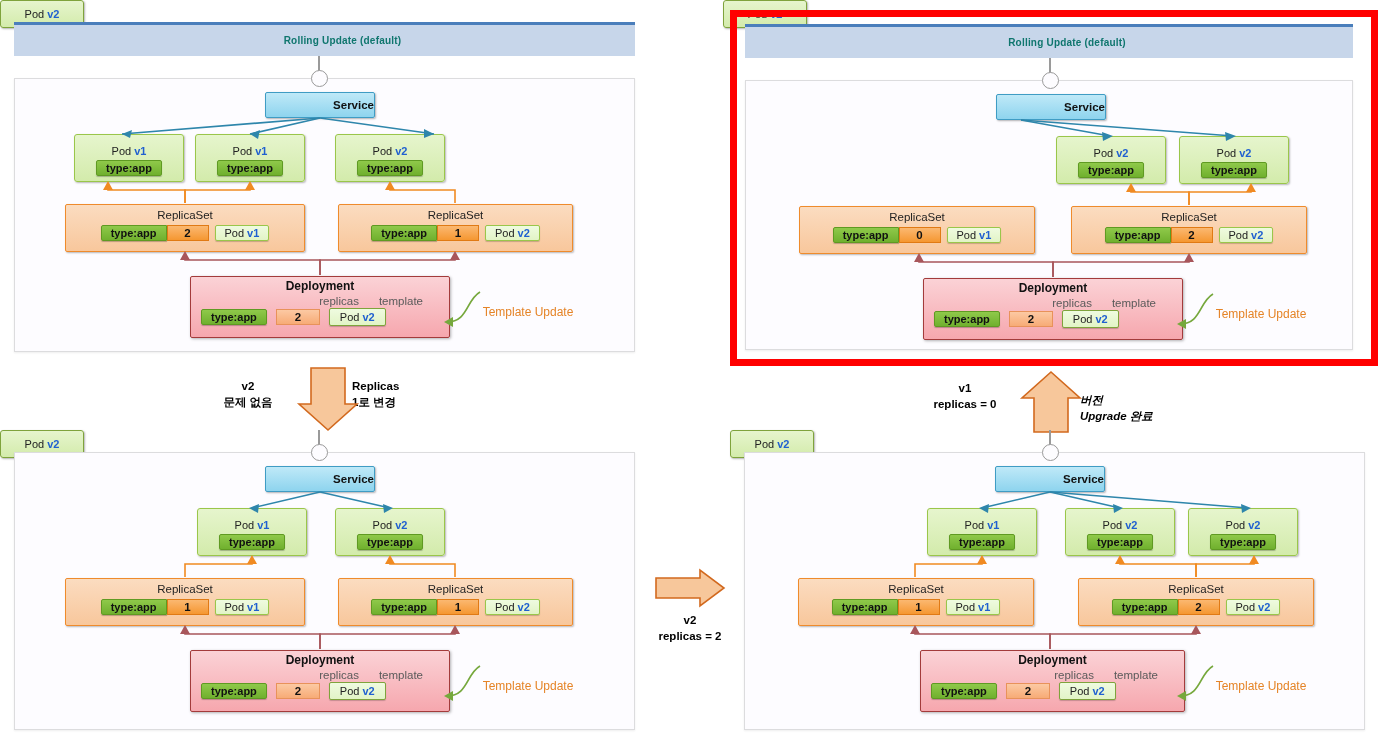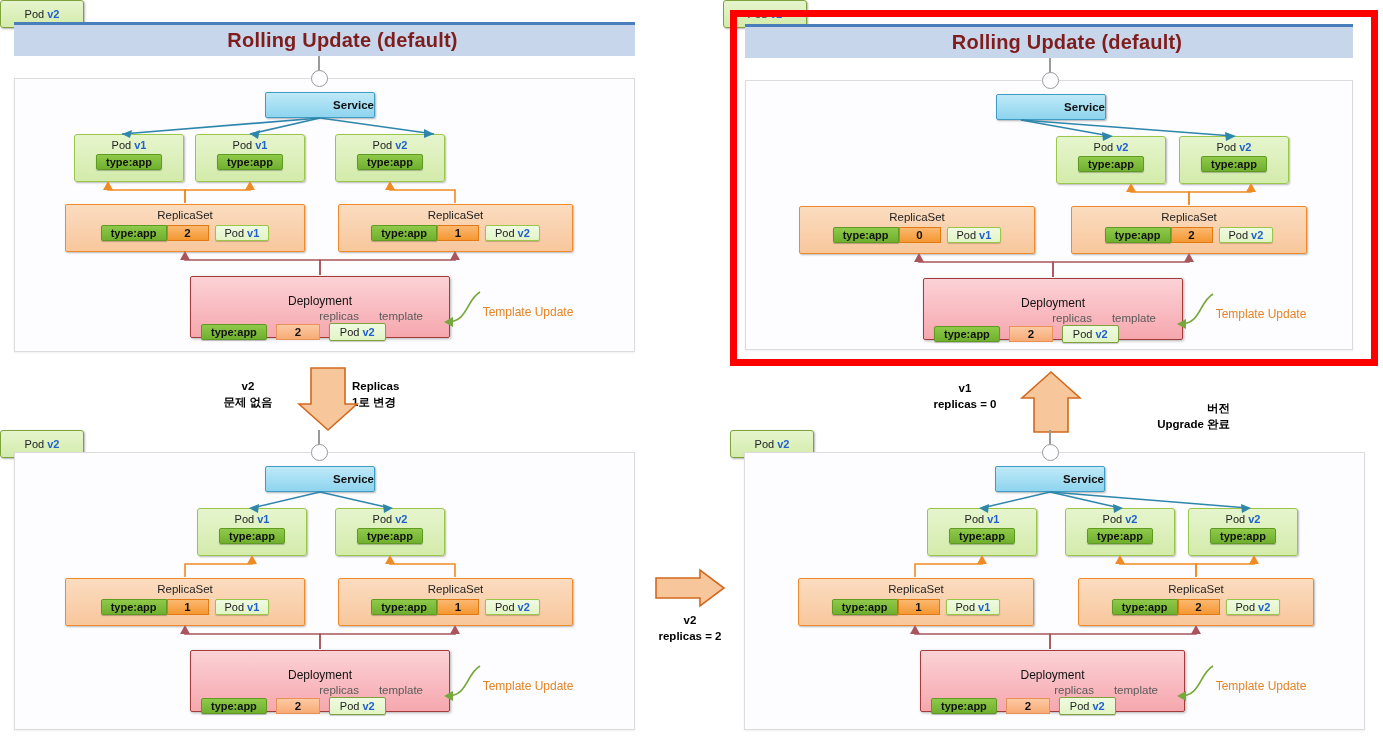--- a/index.html
+++ b/index.html
@@ -12,21 +12,21 @@
 
   
   .titlebar{
     position:absolute;left:0;top:0;width:100%;height:34px;
     background:#c7d6ea;
     border-top:3px solid #4a7ebb;
     box-sizing:border-box;
     display:flex;align-items:center;justify-content:center;
   }
   .titlebar .ttl{
-    font-size:20px;font-weight:bold;color:#7f1d1d;letter-spacing:.2px;margin-left:36px;
+    font-size:10px;font-weight:bold;color:#0f766e;letter-spacing:.2px;margin-left:36px;
   }
 
   
   .frame{
     position:absolute;background:#fdfcff;
     border:1px solid #dcdcde;
     box-shadow:0 1px 2px rgba(0,0,0,.07);
     box-sizing:border-box;
   }
   
@@ -53,21 +53,21 @@
     display:flex;align-items:center;justify-content:flex-end;
     font-size:11.5px;font-weight:bold;color:#111;
     box-shadow:1px 1px 2px rgba(0,0,0,.3);
   }
 
   .pod{
     background:linear-gradient(180deg,#e6f5cd 0%,#d3ebab 100%);
     border:1.4px solid #9ac64a;border-radius:3px;
     box-shadow:1px 1px 2px rgba(0,0,0,.28);
     display:flex;flex-direction:column;align-items:center;
-    justify-content:flex-start;padding-top:3px;
+    justify-content:flex-start;padding-top:9px;
   }
   .pod .pl{font-size:11px;color:#222;line-height:14px;}
   .pod .pl b{color:#2060d0;font-weight:bold;}
   .tag{
     background:linear-gradient(180deg,#8fc94a 0%,#70b02e 100%);
     border:1px solid #5f9a22;border-radius:2px;
     font-size:11px;color:#111;font-weight:bold;
     padding:1px 9px;margin-top:2px;
     box-shadow:0 1px 1px rgba(0,0,0,.25);
   }
@@ -96,22 +96,22 @@
   }
   .podmini b{color:#2060d0;margin-left:3px;}
 
   .dep{
     background:linear-gradient(180deg,#fbd2d6 0%,#f6a7ae 100%);
     border:1.4px solid #a33b3b;border-radius:2px;
     box-shadow:1px 1px 3px rgba(0,0,0,.3);
     position:absolute;box-sizing:border-box;
   }
   .dep .dt{
-    text-align:center;font-size:12px;font-weight:normal;color:#111;
-    padding-top:16px;line-height:16px;
+    text-align:center;font-size:12px;font-weight:bold;color:#111;
+    padding-top:1px;line-height:16px;
   }
   .dep .subrow{
     display:flex;justify-content:flex-end;gap:20px;
     padding-right:26px;margin-top:1px;
   }
   .dep .sub{font-size:11.5px;color:#5a5a5a;}
   .dep .botrow{
     display:flex;align-items:center;gap:9px;
     padding:0 10px;margin-top:1px;
   }
@@ -554,17 +554,17 @@
   </g>
 </svg>
 
 <div class="translbl" style="left:188px;top:378px;width:120px;">v2
 문제 없음</div>
 <div class="translbl" style="left:352px;top:378px;width:130px;text-align:left;">Replicas
 1로 변경</div>
 
 <div class="translbl" style="left:900px;top:380px;width:130px;">v1
 replicas = 0</div>
-<div class="translbl" style="left:1080px;top:400px;width:150px;text-align:right;">버전
+<div class="translbl" style="left:1080px;top:392px;width:150px;text-align:left;font-style:italic;">버전
 Upgrade 완료</div>
 
 <div class="translbl" style="left:630px;top:612px;width:120px;">v2
 replicas = 2</div>
 
 </body></html>

